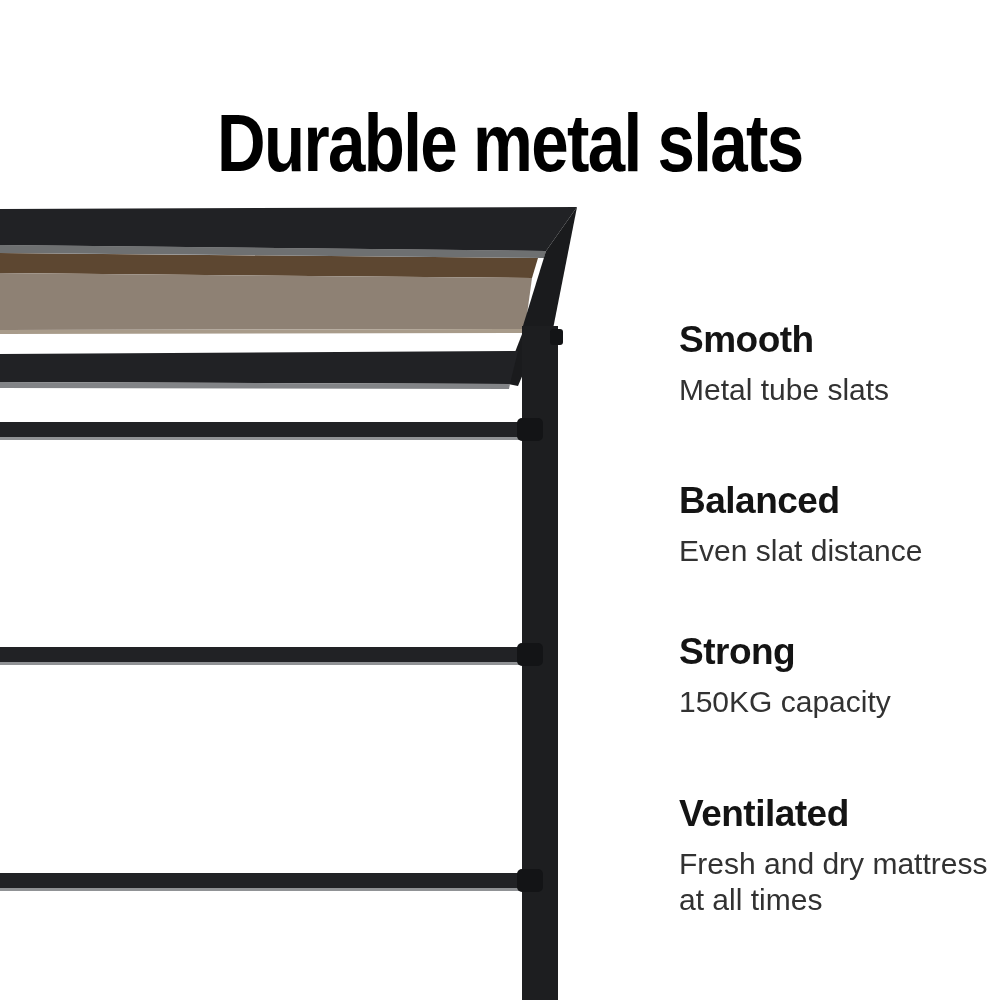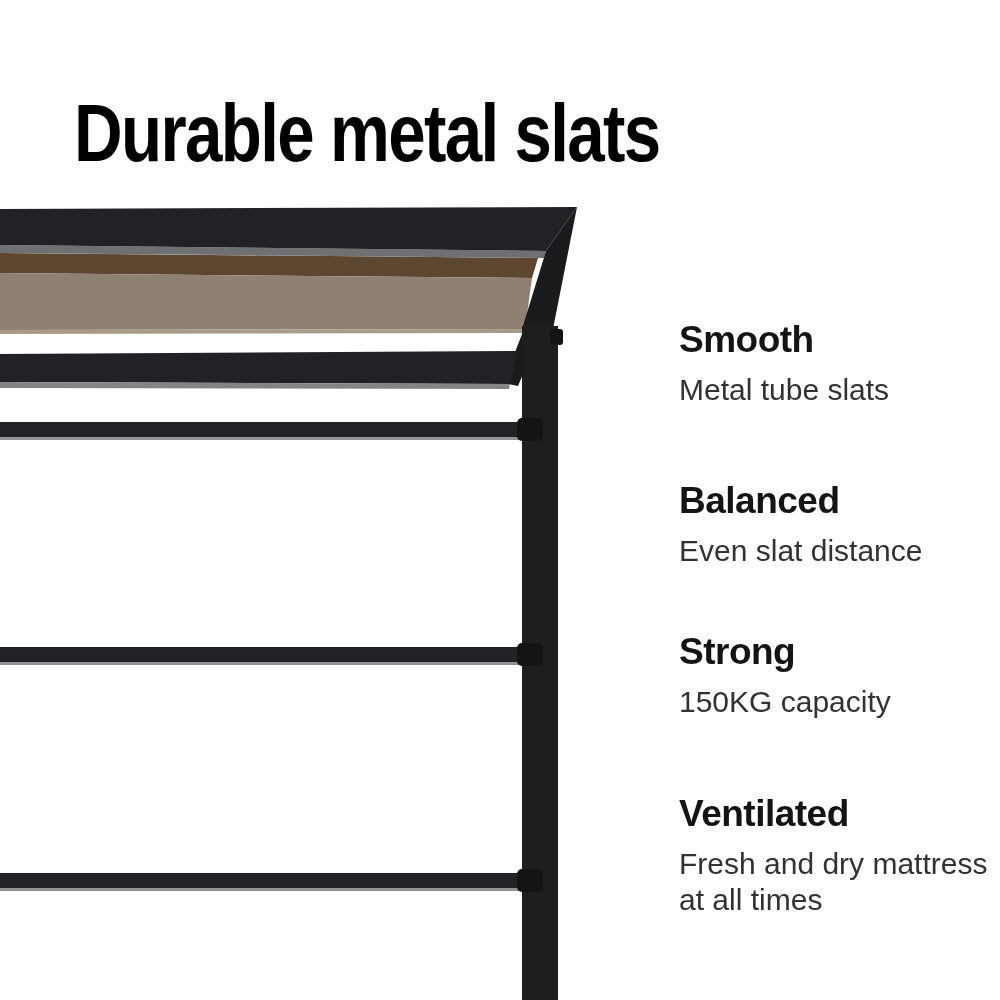--- a/index.html
+++ b/index.html
@@ -7,22 +7,22 @@
     width:1000px;height:1000px;
     background:#ffffff;
     font-family:"Liberation Sans", sans-serif;
     position:relative;
     overflow:hidden;
   }
   .stage{position:absolute;inset:0;width:1000px;height:1000px;}
 
   
   .title-wrap{
-    position:absolute;top:37px;left:0;width:1000px;
-    text-align:left;
+    position:absolute;top:47px;left:0;width:1000px;
+    text-align:center;
   }
   .page-title{
     display:inline-block;
     font-size:82px;line-height:1;
     font-weight:bold;
     letter-spacing:-2px;
     color:#000;
     transform:scaleX(0.82) translateX(12px);
     transform-origin:center top;
     white-space:nowrap;

